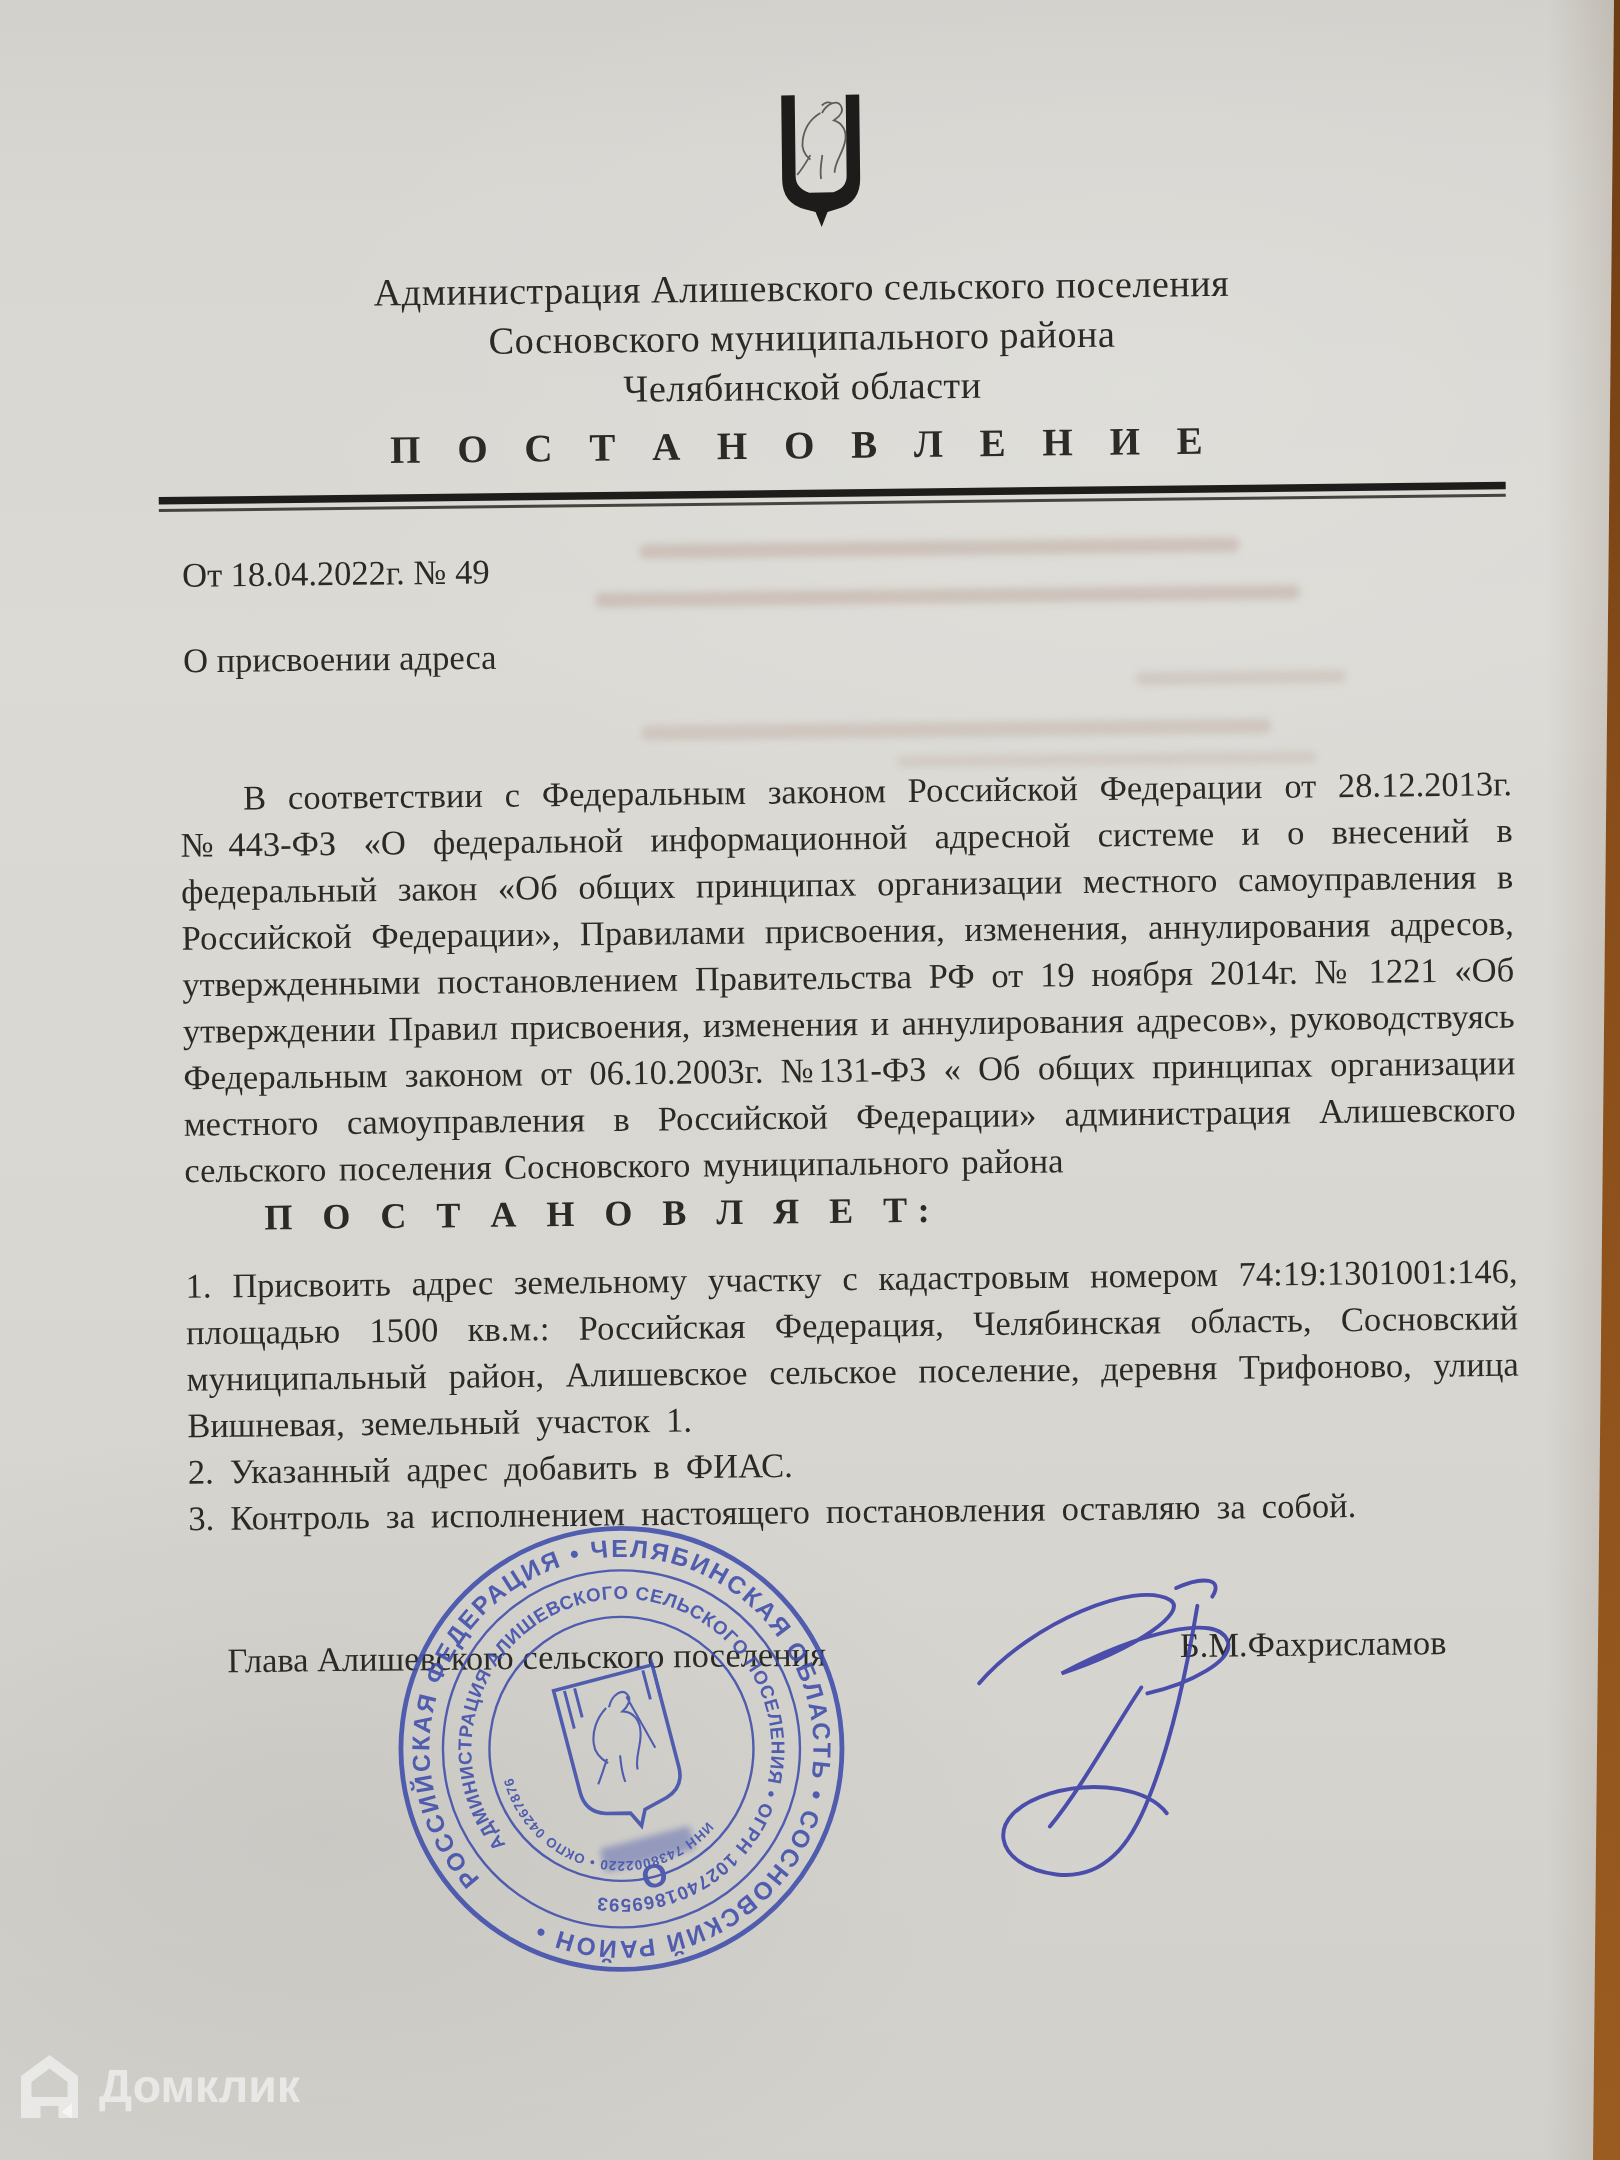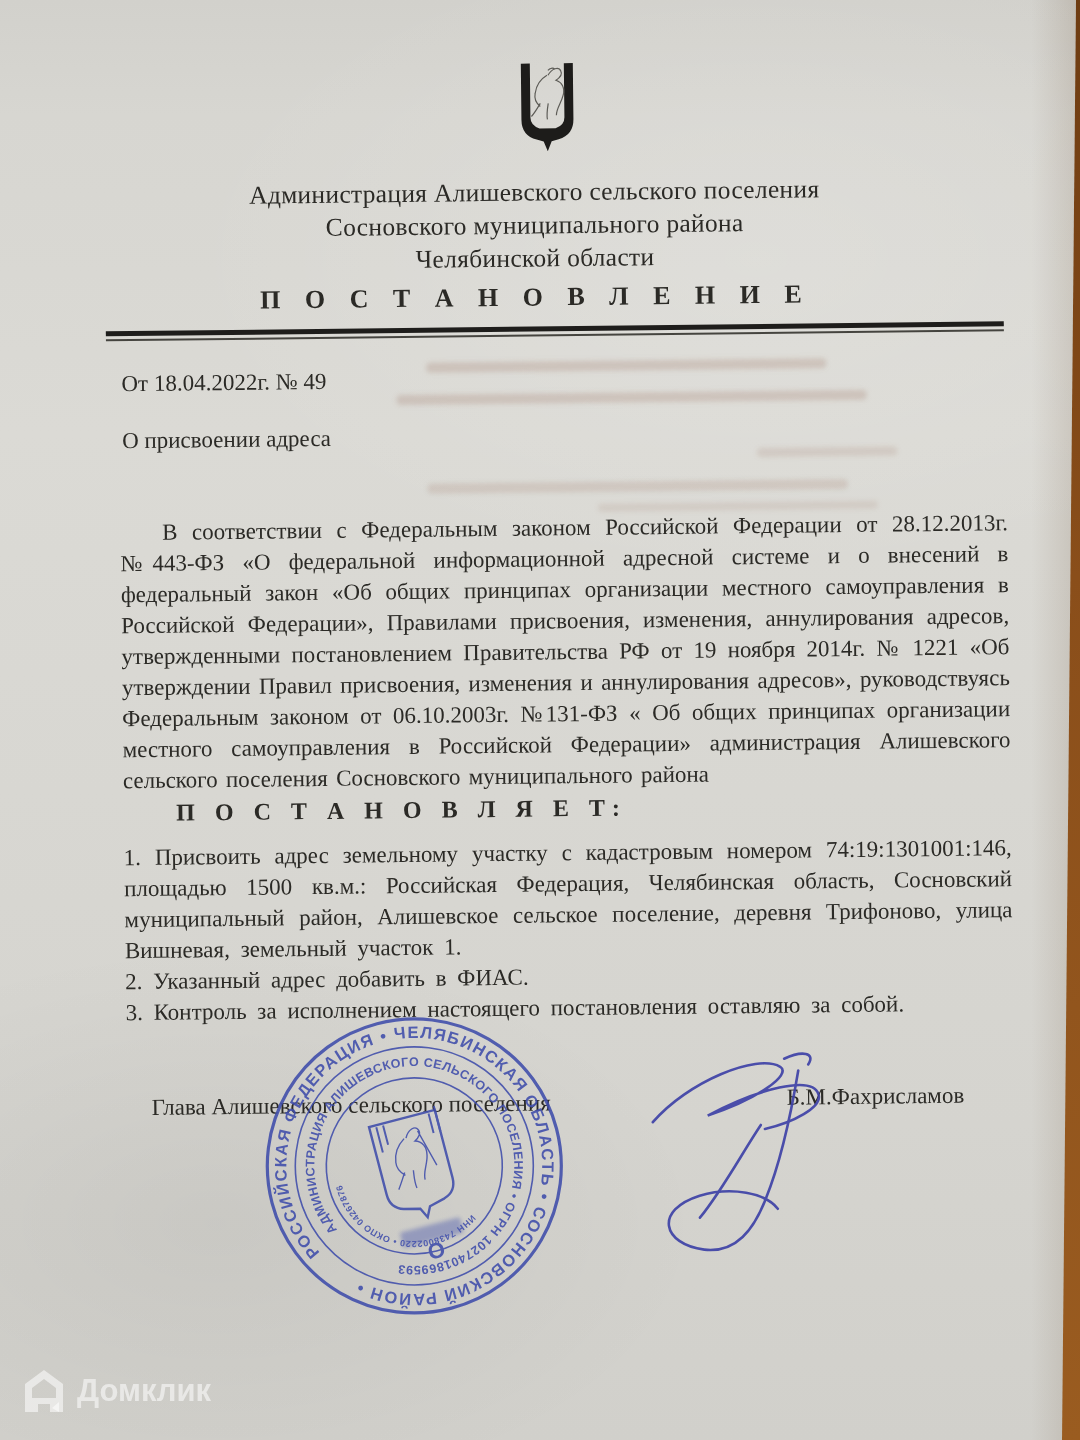--- a/index.html
+++ b/index.html
@@ -28,21 +28,21 @@
   .preamble{position:absolute;left:122px;top:517px;width:888px;font-size:23px;line-height:31px;text-align:justify;text-indent:42px;word-spacing:2.5px;}
   .resolves{position:absolute;left:175px;top:800px;font-weight:bold;font-size:24px;letter-spacing:7px;}
   .items{position:absolute;left:122px;top:842px;width:888px;font-size:23px;line-height:31px;text-align:justify;word-spacing:5px;}
   .signer-row{position:absolute;left:0;top:1095px;width:1080px;font-size:23px;}
   .signer-title{position:absolute;left:147px;top:0;}
   .signer-name{position:absolute;left:782px;top:-3px;}
   .bleed{position:absolute;background:rgba(158,120,104,.26);border-radius:4px;filter:blur(2.5px);}
   .stamp-wrap{position:absolute;left:258px;top:1018px;width:302px;height:302px;opacity:.88;}
   .sig-wrap{position:absolute;left:498px;top:1048px;width:340px;height:240px;}
   .emblem-wrap{position:absolute;left:524px;top:66px;width:66px;height:96px;}
-  .watermark{position:absolute;left:23px;top:1368px;display:flex;align-items:center;gap:12px;
+  .watermark{position:absolute;left:12px;top:1368px;display:flex;align-items:center;gap:12px;
     color:rgba(255,255,255,.55);font-family:"Liberation Sans","DejaVu Sans",sans-serif;font-weight:bold;font-size:31px;}
   .stamp-text{font-family:"Liberation Sans","DejaVu Sans",sans-serif;font-weight:bold;fill:#3f4dab;}
 </style>
 </head>
 <body>
 
 <div class="paper">
   <div class="tilt">
 
     <div class="emblem-wrap">

